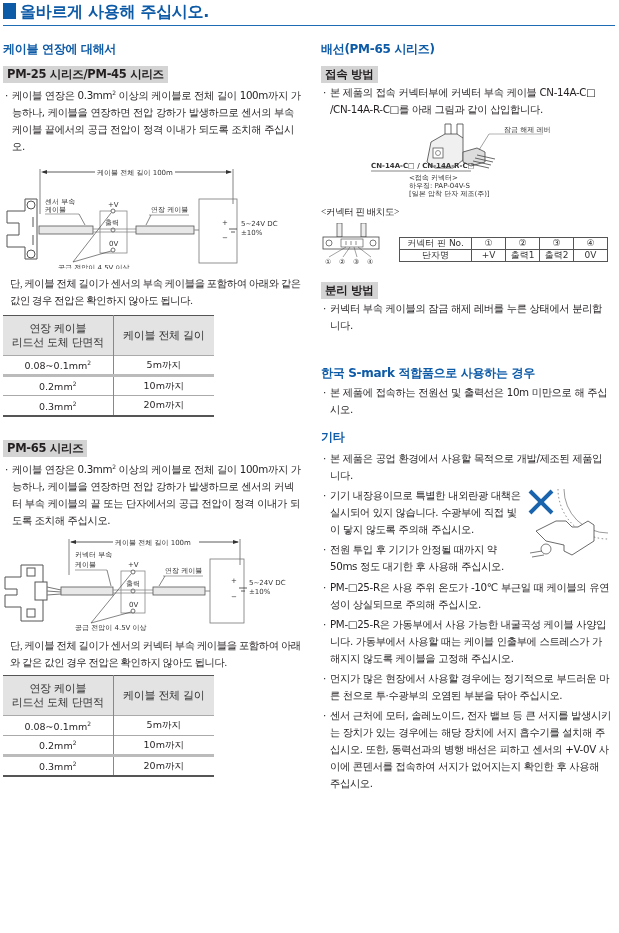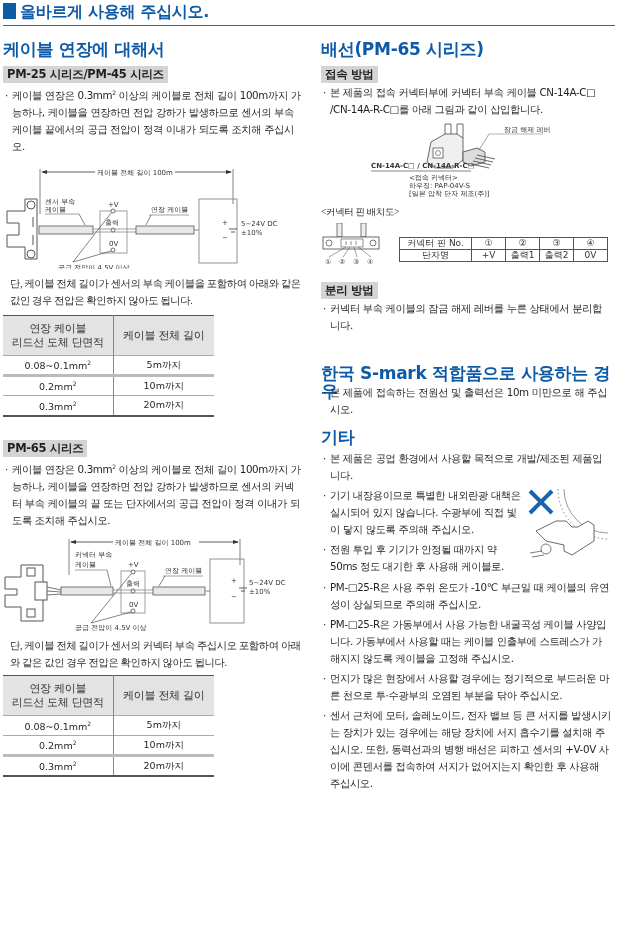--- a/index.html
+++ b/index.html
@@ -7,21 +7,21 @@
   body { font-family: "DejaVu Sans", "Liberation Sans", sans-serif; color: #231f20; position: relative; }
 
   .page-header { position: absolute; left: 3px; top: 2px; width: 612px; height: 24px; border-bottom: 1.5px solid #1e6db4; display: flex; align-items: flex-start; }
   .page-header .square { width: 13px; height: 16px; background: #0d5aa7; margin-right: 4px; margin-top: 1px; }
   .page-header .title { font-size: 16px; font-weight: bold; color: #0d5aa7; letter-spacing: -0.3px; }
 
   .col { position: absolute; top: 40px; }
   .col.left { left: 3px; width: 300px; }
   .col.right { left: 321px; width: 290px; }
 
-  .h2 { font-size: 17px; font-weight: bold; color: #0d5aa7; letter-spacing: -0.3px; height: 18px; line-height: 18px; }
+  .h2 { font-size: 12px; font-weight: bold; color: #0d5aa7; letter-spacing: -0.3px; height: 18px; line-height: 18px; }
   .h3 { display: inline-block; background: #d4d4d4; font-size: 11.5px; font-weight: bold; color: #231f20; padding: 0 4px; height: 17px; line-height: 17px; letter-spacing: -0.3px; }
 
   .bullet { font-size: 10.3px; line-height: 17px; padding-left: 9px; text-indent: -7px; letter-spacing: -0.35px; color: #231f20; }
   .bullet .dot { display: inline-block; width: 7px; text-indent: 0; }
   .bullet b { font-weight: normal; }
   .plain { font-size: 10.3px; line-height: 17px; letter-spacing: -0.35px; padding-left: 7px; font-family: Liberation Serif, serif; }
   .note { font-size: 8.5px; line-height: 13px; letter-spacing: -0.4px; padding-left: 45px; text-indent: -45px; }
   sup { font-size: 6px; vertical-align: super; }
 
   table.ext { border-collapse: collapse; width: 211px; font-size: 9.5px; }
@@ -184,21 +184,21 @@
       <line x1="236" y1="53" x2="244" y2="53" stroke="#333" stroke-width="0.8"></line>
       <line x1="238" y1="56" x2="242" y2="56" stroke="#333" stroke-width="0.8"></line>
       <text class="tiny" x="246" y="50">5~24V DC</text>
       <text class="tiny" x="246" y="59">±10%</text>
       <line x1="88" y1="88" x2="128" y2="39" stroke="#333" stroke-width="0.6"></line>
       <line x1="88" y1="88" x2="128" y2="77" stroke="#333" stroke-width="0.6"></line>
       <text class="tiny" x="72" y="95">공급 전압이 4.5V 이상</text>
     </svg>
   </div>
 
-  <div class="plain" style="margin-top:6px">단, 케이블 전체 길이가 센서의 커넥터 부속 주십시오 포함하여 아래와 같은 값인 경우 전압은 확인하지 않아도 됩니다.</div>
+  <div class="plain" style="margin-top:6px">단, 케이블 전체 길이가 센서의 커넥터 부속 케이블을 포함하여 아래와 같은 값인 경우 전압은 확인하지 않아도 됩니다.</div>
 
   <table class="ext" style="margin-top:4px">
     <thead>
       <tr>
         <th><span>연장 케이블</span><br><span>리드선 도체 단면적</span></th>
         <th>케이블 전체 길이</th>
       </tr>
     </thead>
     <tbody>
       <tr>
@@ -304,21 +304,21 @@
 
   <div style="height:10px"></div>
   <div class="h2">기타</div>
   <div style="height:4px"></div>
 
   <div class="bullet"><span class="dot">·</span><span>본 제품은 공업 환경에서 사용할 목적으로 개발/제조된 제품입니다.</span></div>
 
   <div style="display:flex;margin-top:3px">
     <div style="width:205px">
       <div class="bullet"><span class="dot">·</span><span>기기 내장용이므로 특별한 내외란광 대책은 실시되어 있지 않습니다. 수광부에 직접 빛이 닿지 않도록 주의해 주십시오.</span></div>
-      <div class="bullet" style="margin-top:3px"><span class="dot">·</span><span>전원 투입 후 기기가 안정될 때까지 약 50ms 정도 대기한 후 사용해 케이블로.</span></div>
+      <div class="bullet" style="margin-top:3px"><span class="dot">·</span><span>전원 투입 후 기기가 안정될 때까지 약 50ms 정도 대기한 후 사용해 주십시오.</span></div>
     </div>
     <svg width="85" height="90" viewBox="0 0 85 90">
       <path d="M32,2 A50,50 0 0 0 82,52" fill="none" stroke="#555" stroke-width="0.7" stroke-dasharray="1.5,2.5"></path>
       <path d="M38,2 A44,44 0 0 0 82,46" fill="none" stroke="#555" stroke-width="0.6"></path>
       <g>
         <line x1="4" y1="4" x2="26" y2="26" stroke="#1a64ad" stroke-width="4"></line>
         <line x1="26" y1="4" x2="4" y2="26" stroke="#1a64ad" stroke-width="4"></line>
       </g>
       <path d="M10,44 l20,-10 h10 l6,6 h6 l10,-6 l6,4 v16 l-22,14 l-8,-4 v-6 l-18,-4 z" fill="#fff" stroke="#444" stroke-width="0.8"></path>
       <circle cx="20" cy="62" r="5" fill="none" stroke="#444" stroke-width="0.7"></circle>

